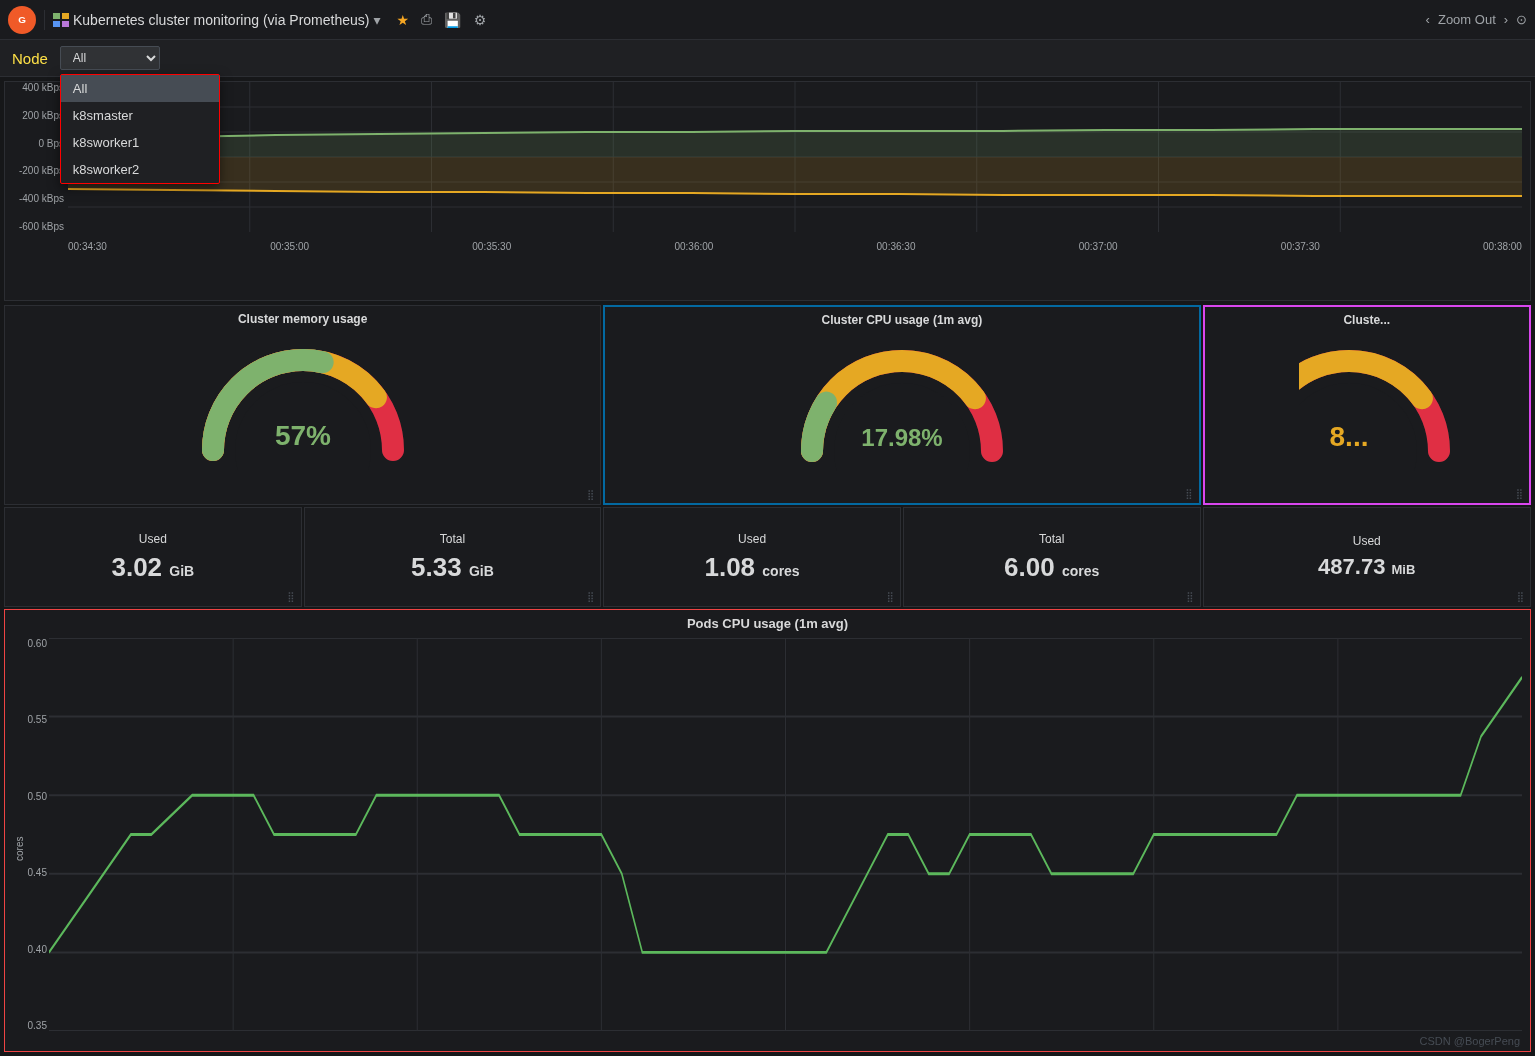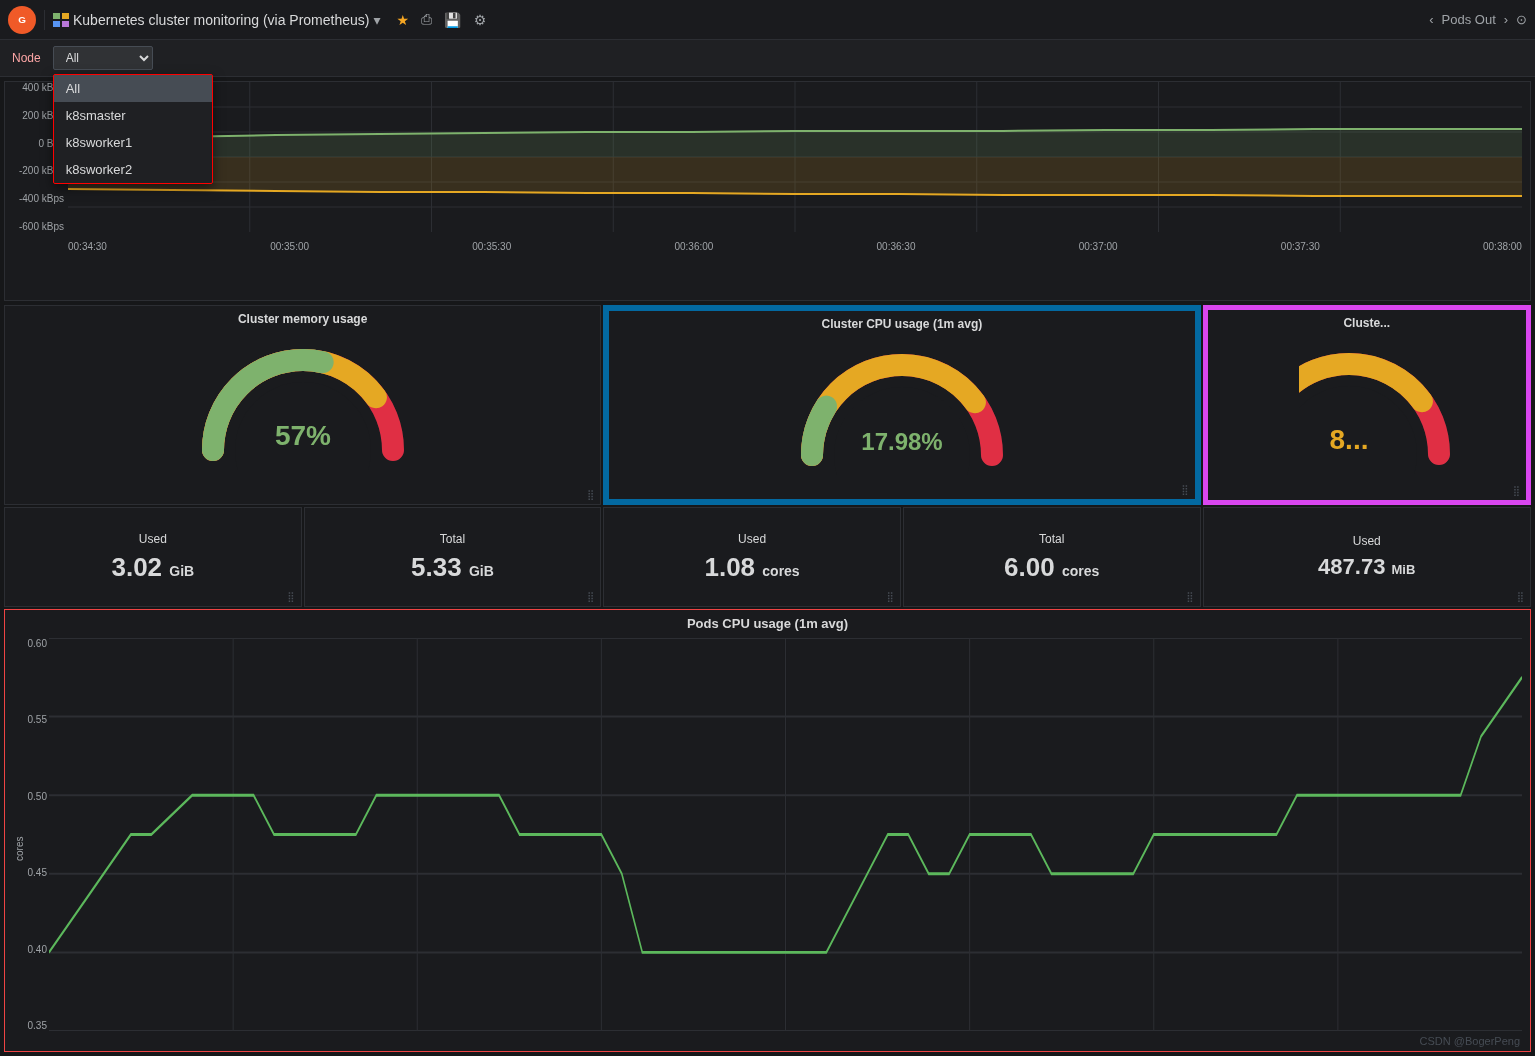--- a/index.html
+++ b/index.html
@@ -42,21 +42,21 @@
     .dashboard { display: flex; flex-direction: column; height: calc(1056px - 40px); }
 
     
     .filter-bar {
       background: #1f2023;
       padding: 6px 12px;
       display: flex; align-items: center; gap: 12px;
       border-bottom: 1px solid #2c2e33;
       position: relative;
     }
-    .filter-label { color: #fca5a5; font-size: 12px; }
+    .filter-label { color: #fde047; font-size: 15px; }
     .filter-select-wrapper { position: relative; }
     .filter-select {
       background: #303235;
       border: 1px solid #464c54;
       color: #d8d9da;
       padding: 3px 8px;
       font-size: 12px;
       border-radius: 2px;
       cursor: pointer;
       width: 100px;
@@ -151,21 +151,21 @@
   </div>
   <div class="topnav-icon-group">
     <span class="topnav-icon star">★</span>
     <span class="topnav-icon">⎙</span>
     <span class="topnav-icon">💾</span>
     <span class="topnav-icon">⚙</span>
   </div>
   <div class="topnav-spacer"></div>
   <div class="topnav-zoom">
     <span>‹</span>
-    <span>Pods Out</span>
+    <span>Zoom Out</span>
     <span>›</span>
     <span>⊙</span>
   </div>
 </div>
 
 <div class="dashboard">
 
   <div class="filter-bar">
     <span class="filter-label">Node</span>
     <div class="filter-select-wrapper">
@@ -271,21 +271,21 @@
           <div class="stat-panel" style="flex:1; background:#1a1b1e; border:1px solid #2c2e33; height:100px; display:flex; flex-direction:column; align-items:center; justify-content:center; position:relative;">
             <div class="stat-label">Total</div>
             <div class="stat-value">5.33 <span class="unit">GiB</span></div>
             <div style="position:absolute; bottom:4px; right:6px; color:#464c54; font-size:10px;">⣿</div>
           </div>
         </div>
       </div>
 
       <div style="flex:1; display:flex; flex-direction:column; gap:2px;">
 
-        <div style="background:#1a1b1e; border:6px solid #0369a1; height:200px; display:flex; flex-direction:column; align-items:center; position:relative;">
+        <div style="background:#1a1b1e; border:2px solid #0369a1; height:200px; display:flex; flex-direction:column; align-items:center; position:relative;">
           <div class="gauge-panel-title">Cluster CPU usage (1m avg)</div>
           <div style="margin-top:24px;">
             <svg width="220" height="140" viewBox="0 0 220 140">
 
               <path d="M 20 120 A 90 90 0 0 1 200 120" fill="none" stroke="#2c2e33" stroke-width="22" stroke-linecap="round"></path>
 
               <path d="M 20 120 A 90 90 0 0 1 200 120" fill="none" stroke="#e02f44" stroke-width="22" stroke-linecap="round" stroke-dasharray="283 283" stroke-dashoffset="0"></path>
 
               <path d="M 20 120 A 90 90 0 0 1 200 120" fill="none" stroke="#e5a823" stroke-width="22" stroke-linecap="round" stroke-dasharray="226 283" stroke-dashoffset="0"></path>
 
@@ -308,21 +308,21 @@
           <div class="stat-panel" style="flex:1; background:#1a1b1e; border:1px solid #2c2e33; height:100px; display:flex; flex-direction:column; align-items:center; justify-content:center; position:relative;">
             <div class="stat-label">Total</div>
             <div class="stat-value">6.00 <span class="unit" style="font-size:14px;">cores</span></div>
             <div style="position:absolute; bottom:4px; right:6px; color:#464c54; font-size:10px;">⣿</div>
           </div>
         </div>
       </div>
 
       <div style="flex:0.55; display:flex; flex-direction:column; gap:2px; overflow:hidden;">
 
-        <div style="background:#1a1b1e; border:5px solid #d946ef; height:200px; display:flex; flex-direction:column; align-items:center; position:relative; overflow:hidden;padding-left:24px;">
+        <div style="background:#1a1b1e; border:2px solid #d946ef; height:200px; display:flex; flex-direction:column; align-items:center; position:relative; overflow:hidden;padding-left:24px;">
           <div class="gauge-panel-title">Cluste...</div>
           <div style="margin-top:24px; overflow:hidden;">
             <svg width="160" height="140" viewBox="60 0 160 140">
 
               <path d="M 20 120 A 90 90 0 0 1 200 120" fill="none" stroke="#2c2e33" stroke-width="22" stroke-linecap="round"></path>
 
               <path d="M 20 120 A 90 90 0 0 1 200 120" fill="none" stroke="#e02f44" stroke-width="22" stroke-linecap="round" stroke-dasharray="283 283" stroke-dashoffset="0"></path>
 
               <path d="M 20 120 A 90 90 0 0 1 200 120" fill="none" stroke="#e5a823" stroke-width="22" stroke-linecap="round" stroke-dasharray="226 283" stroke-dashoffset="0"></path>
 

